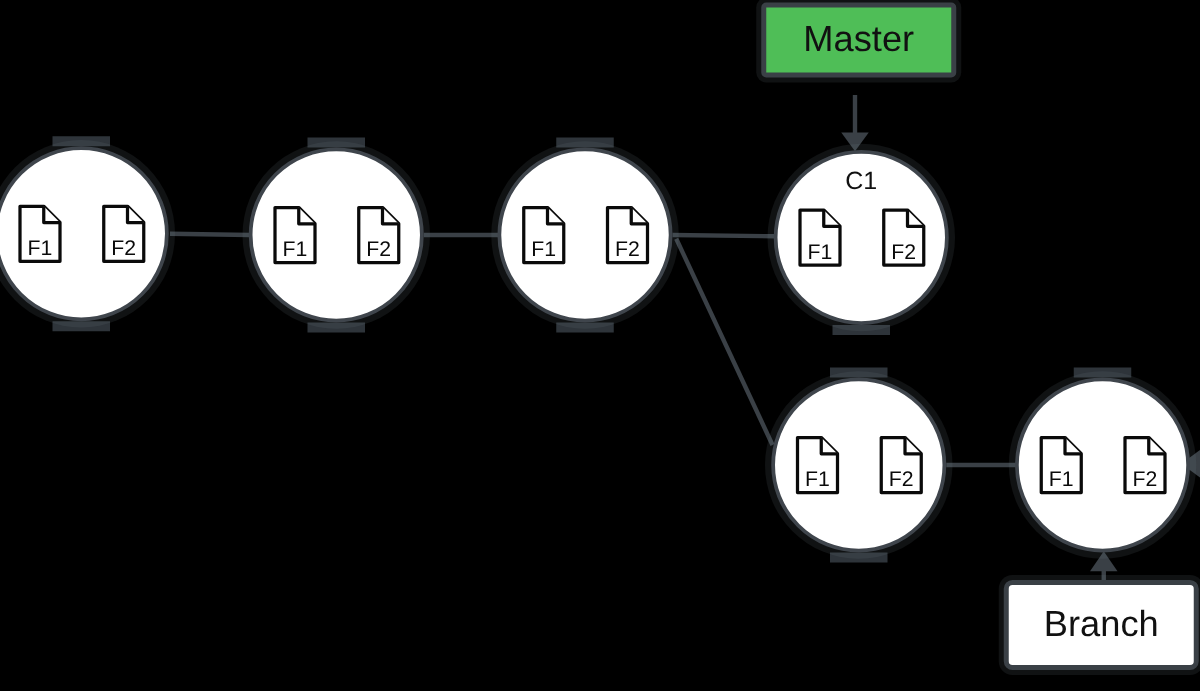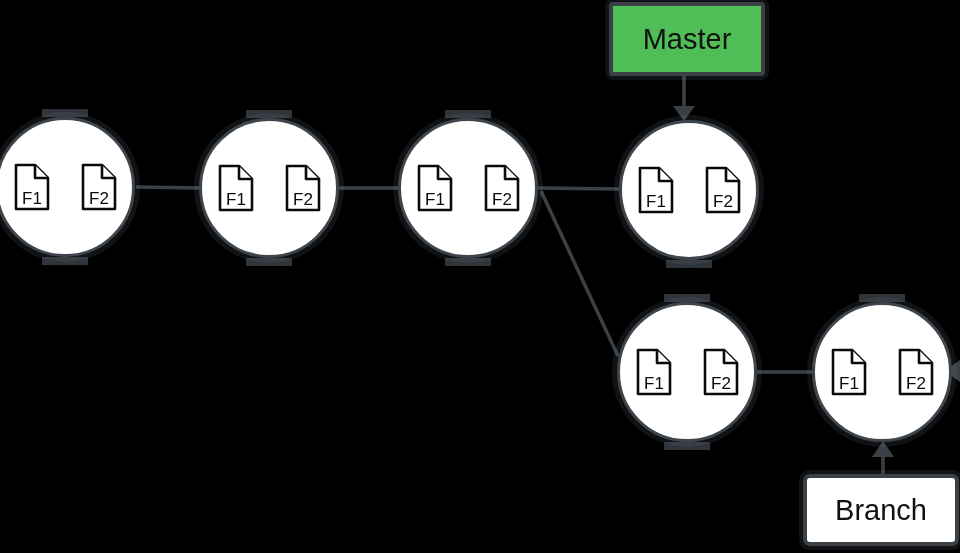--- a/index.html
+++ b/index.html
@@ -24,22 +24,22 @@
   }
   .docs{display:flex;gap:31px;align-items:center;justify-content:center;}
   .doc .docbody{fill:#fff;stroke:#0a0a0a;stroke-width:2.6;stroke-linejoin:round;}
   .doc .docfold{fill:#fff;stroke:#0a0a0a;stroke-width:2.6;stroke-linejoin:round;}
   .doc text{font-family:"Liberation Sans",sans-serif;font-size:17px;fill:#0a0a0a;text-anchor:middle;}
   .labelbox{
     position:absolute;box-sizing:border-box;border:4px solid #3a4046;z-index:3;
     display:flex;align-items:center;justify-content:center;
     font-size:29px;color:#111;box-shadow:0 0 0 4px rgba(115,125,135,0.14);
   }
-  #master-box{left:609px;top:2px;width:156px;height:74px;background:#4fbe57;border-radius:4px;}
-  #branch-box{left:803px;top:474px;width:156px;height:72px;background:#fff;border-radius:7px;}
+  #master-box{left:609px;top:2px;width:156px;height:60px;background:#4fbe57;border-radius:4px;}
+  #branch-box{left:803px;top:464px;width:156px;height:72px;background:#fff;border-radius:7px;}
 </style>
 </head>
 <body>
 
 <div id="stage">
 
   <svg class="edges" width="960" height="553">
     <line class="edge" x1="136" y1="187" x2="200" y2="188"></line>
     <line class="edge" x1="339" y1="188" x2="399" y2="188"></line>
     <line class="edge" x1="538" y1="188" x2="620" y2="189"></line>
@@ -105,20 +105,21 @@
       </svg>
       <svg class="doc" width="36" height="48" viewBox="0 0 36 48">
         <path class="docbody" d="M2 2 H21 L34 15 V46 H2 Z"></path>
           <path class="docfold" d="M21 2 V15 H34"></path>
         <text x="18" y="41">F2</text>
       </svg>
     </div>
   </div>
 
   <div class="circle" style="left:619px;top:120px">
+    <div class="clabel">C1</div>
     <div class="docs">
       <svg class="doc" width="36" height="48" viewBox="0 0 36 48">
         <path class="docbody" d="M2 2 H21 L34 15 V46 H2 Z"></path>
           <path class="docfold" d="M21 2 V15 H34"></path>
         <text x="18" y="41">F1</text>
       </svg>
       <svg class="doc" width="36" height="48" viewBox="0 0 36 48">
         <path class="docbody" d="M2 2 H21 L34 15 V46 H2 Z"></path>
           <path class="docfold" d="M21 2 V15 H34"></path>
         <text x="18" y="41">F2</text>

